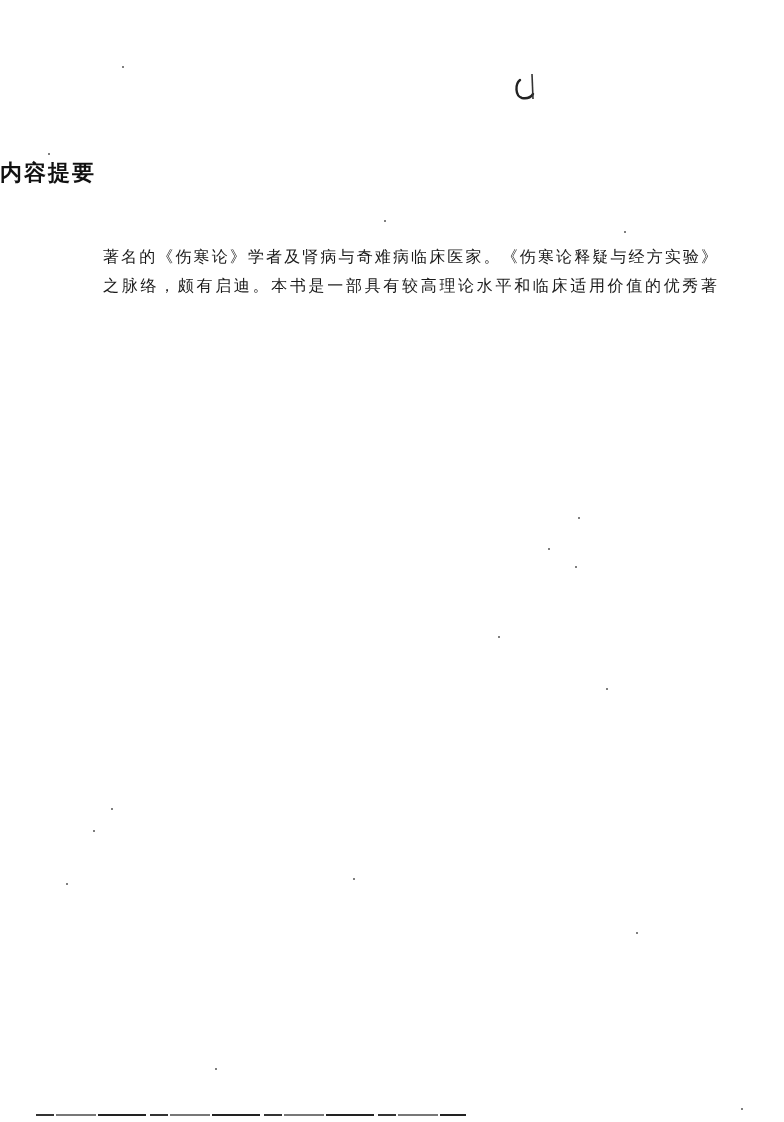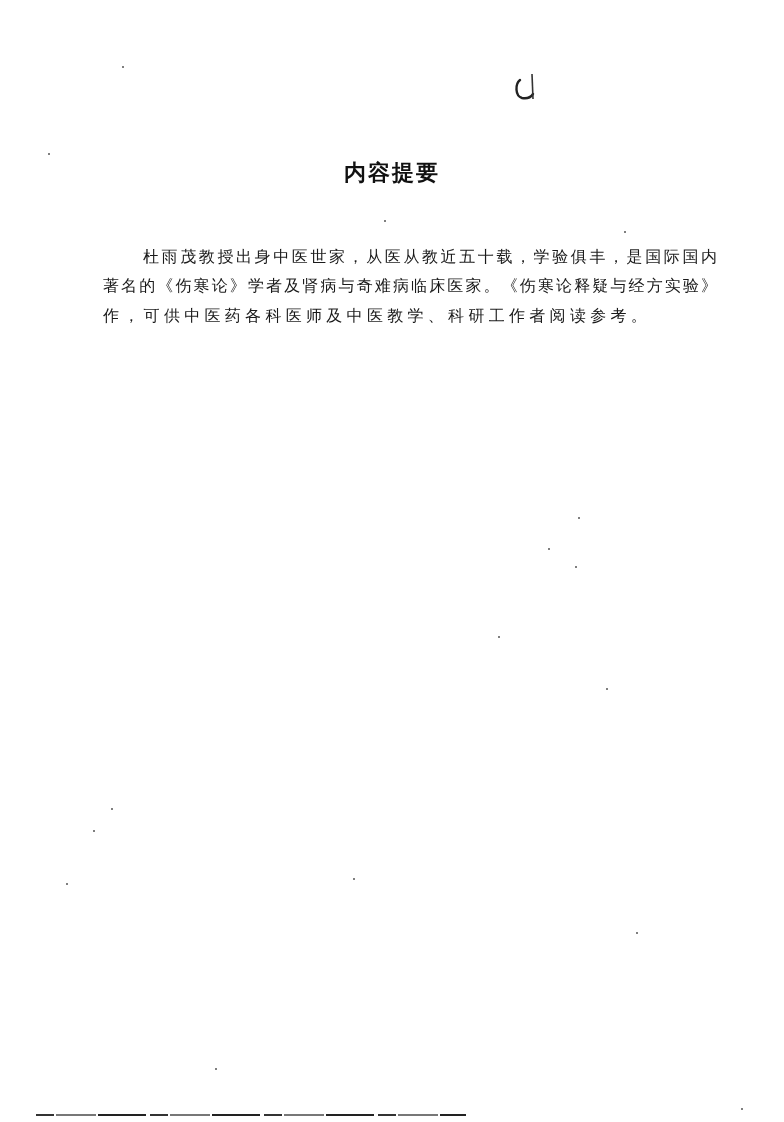--- a/index.html
+++ b/index.html
@@ -25,21 +25,21 @@
     left: 512px;
     top: 72px;
     width: 26px;
     height: 30px;
   }
   .title {
     position: absolute;
     left: 0;
     width: 784px;
     top: 158px;
-    text-align: center;
+    text-align: left;
     font-family: "DejaVu Sans", "Liberation Sans", sans-serif;
     font-weight: bold;
     font-size: 22px;
     letter-spacing: 2px;
     line-height: 30px;
     color: #111;
   }
   .body-text {
     position: absolute;
     left: 103px;
@@ -80,23 +80,22 @@
 <div class="page">
 
   <svg class="handmark" viewBox="0 0 26 30">
     <path d="M8 8 C3 12, 3 24, 10 26 C15 27, 19 25, 21 22" stroke="#222" stroke-width="2.4" fill="none" stroke-linecap="round"></path>
     <path d="M20 2 L21 27" stroke="#333" stroke-width="1.6" fill="none"></path>
   </svg>
 
   <div class="title">内容提要</div>
 
   <div class="body-text">
-    <span class="line indent">杜雨茂教授出身中医世家，从医从教近五十载，学验俱丰，是国际国内</span>
     <span class="line">著名的《伤寒论》学者及肾病与奇难病临床医家。《伤寒论释疑与经方实验》</span>
-    <span class="line last">作，可供中医药各科医师及中医教学、科研工作者阅读参考。</span>
+    <span class="line">之脉络，颇有启迪。本书是一部具有较高理论水平和临床适用价值的优秀著</span>
   </div>
 
   <div class="speck" style="left:122px;top:66px;"></div>
   <div class="speck" style="left:48px;top:153px;"></div>
   <div class="speck" style="left:384px;top:220px;"></div>
   <div class="speck" style="left:624px;top:231px;"></div>
   <div class="speck" style="left:578px;top:517px;"></div>
   <div class="speck" style="left:548px;top:548px;"></div>
   <div class="speck" style="left:575px;top:566px;"></div>
   <div class="speck" style="left:498px;top:636px;"></div>

